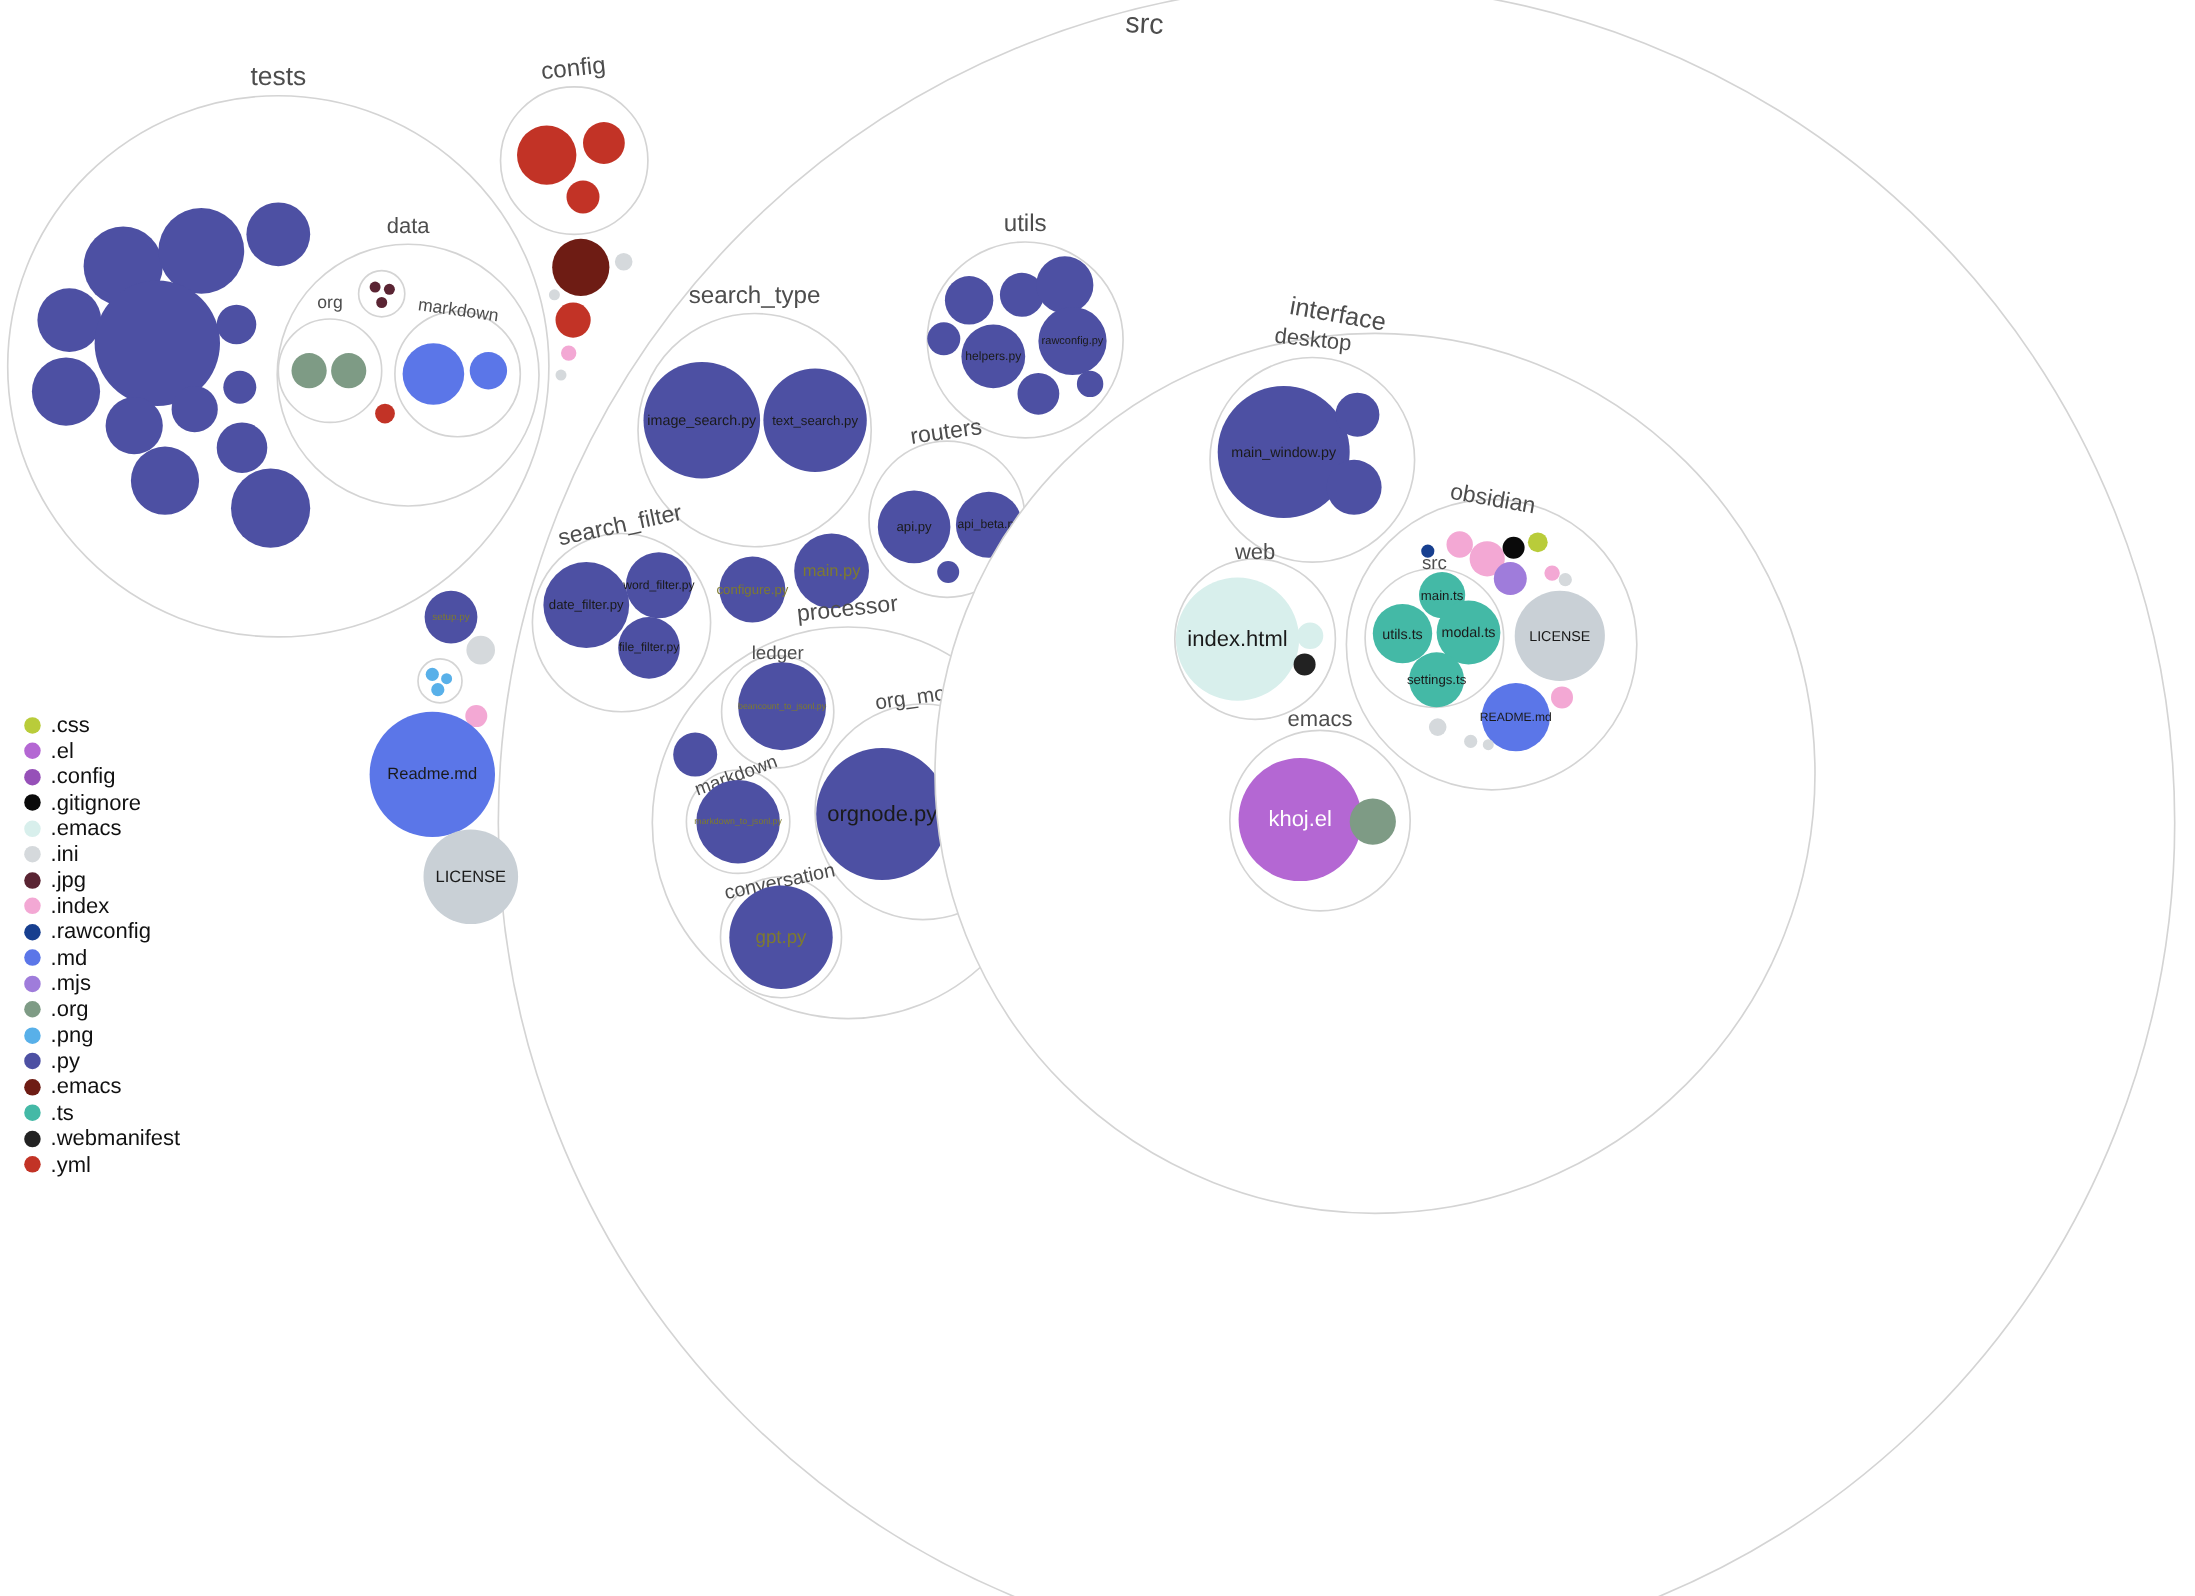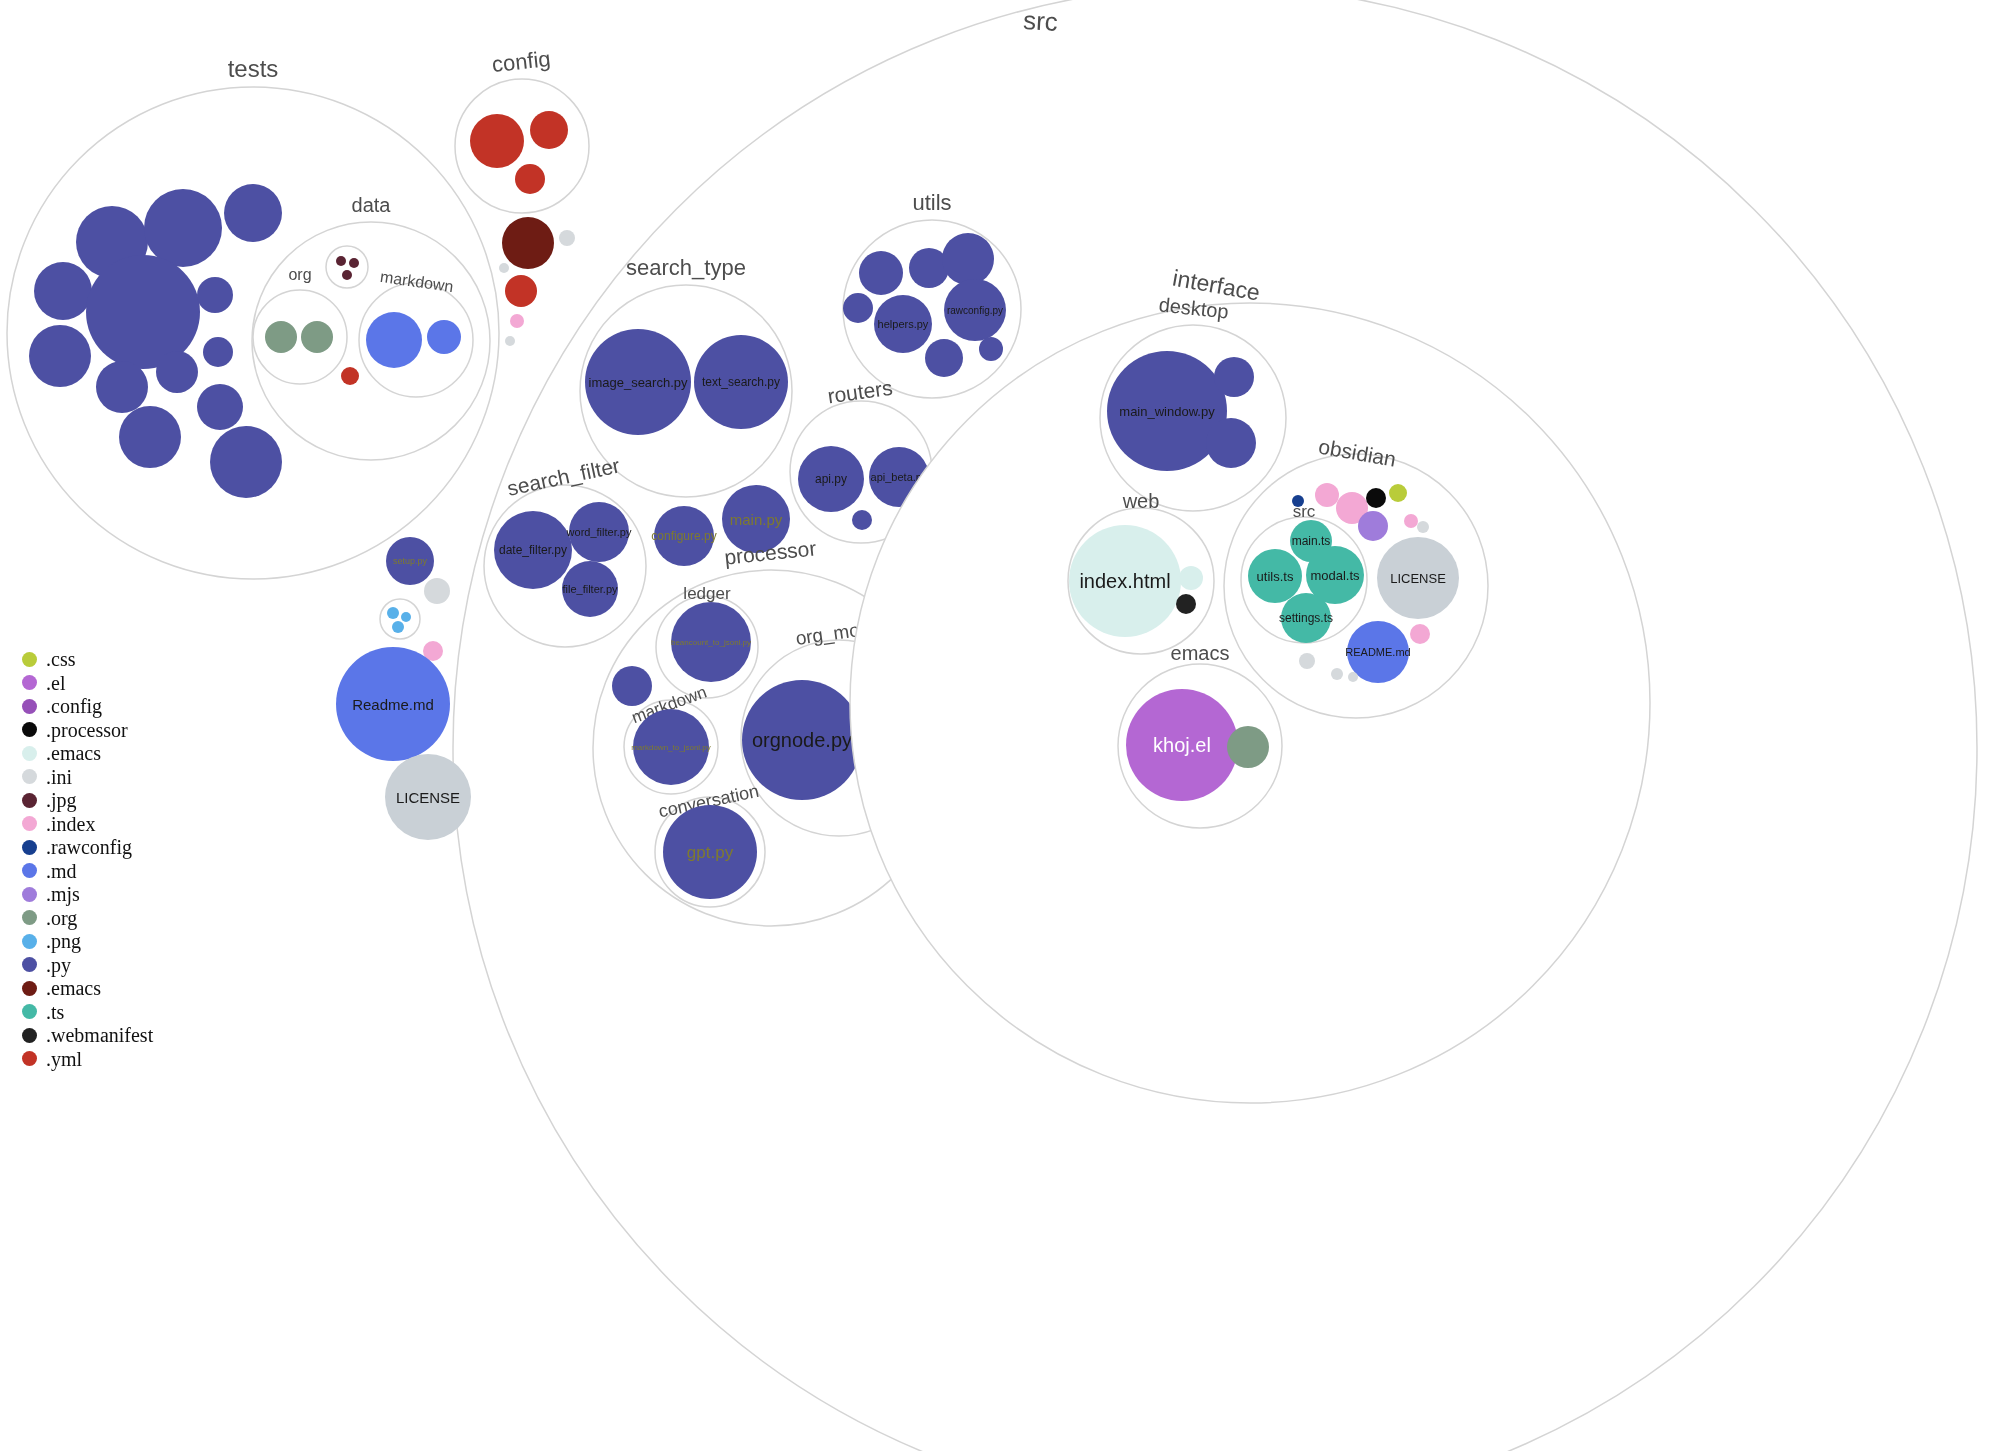--- a/index.html
+++ b/index.html
@@ -2,21 +2,21 @@
 <html><head>
 <meta charset="utf-8">
 <style>
   html,body{margin:0;padding:0;background:#ffffff;}
   body{font-family:"Liberation Sans", sans-serif;}
   .stage{position:relative;width:1995px;height:1451px;overflow:hidden;background:#fff;}
   svg{position:absolute;left:0;top:0;}
   svg text{font-family:"Liberation Sans", sans-serif;}
   .folder-circle{fill:#ffffff;stroke:#d4d4d4;stroke-width:1.5;}
   .folder-label{fill:#4d4d4d;}
-  .legend{position:absolute;left:22px;top:650px;display:flex;flex-direction:column;gap:5.5px;font-family:Liberation Serif, serif;}
+  .legend{position:absolute;left:22px;top:650px;display:flex;flex-direction:column;gap:5.5px;}
   .legend-row{display:flex;align-items:center;gap:9px;height:18px;}
   .legend-dot{width:15px;height:15px;border-radius:50%;display:inline-block;flex:0 0 15px;}
   .legend-label{font-size:20px;color:#111;line-height:1;}
 </style>
 </head>
 <body>
 
 <div class="stage">
   <svg width="1995" height="1451" viewBox="0 0 1995 1451" xmlns="http://www.w3.org/2000/svg">
       <circle cx="1215" cy="748" r="762" class="folder-circle"></circle>
@@ -188,21 +188,21 @@
       <div class="legend-row">
         <span class="legend-dot" style="background: rgb(180, 103, 211);"></span>
         <span class="legend-label">.el</span>
       </div>
       <div class="legend-row">
         <span class="legend-dot" style="background: rgb(150, 80, 184);"></span>
         <span class="legend-label">.config</span>
       </div>
       <div class="legend-row">
         <span class="legend-dot" style="background: rgb(10, 10, 10);"></span>
-        <span class="legend-label">.processor</span>
+        <span class="legend-label">.gitignore</span>
       </div>
       <div class="legend-row">
         <span class="legend-dot" style="background: rgb(216, 239, 236);"></span>
         <span class="legend-label">.emacs</span>
       </div>
       <div class="legend-row">
         <span class="legend-dot" style="background: rgb(213, 217, 220);"></span>
         <span class="legend-label">.ini</span>
       </div>
       <div class="legend-row">

